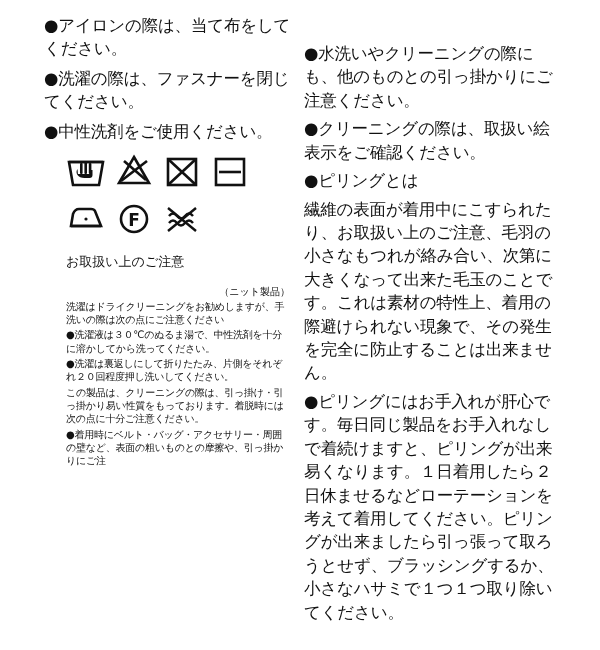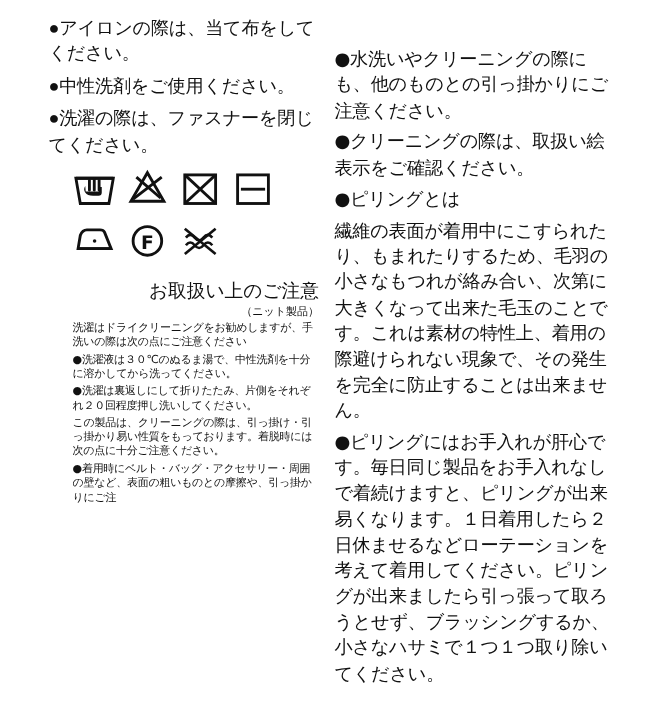--- a/index.html
+++ b/index.html
@@ -39,21 +39,20 @@
     line-height: 1.42;
     letter-spacing: -0.2px;
     margin: 0 0 6px 0;
     text-align: left;
   }
   .para.tight {
     margin-bottom: 5px;
   }
   .bullet-para {
     position: relative;
-    font-family: Liberation Serif, serif;
   }
   
   .symbols {
     position: absolute;
     left: 66px;
     top: 150px;
     width: 230px;
   }
   .sym-row {
     display: flex;
@@ -65,23 +64,23 @@
   }
   .sym {
     width: 40px;
     height: 40px;
     position: relative;
   }
   .sym svg {
     display: block;
   }
   .fp-title {
-    font-size: 17px;
-    text-align: right;
-    margin: 0 0 1px 0;
+    font-size: 13px;
+    text-align: left;
+    margin: 0 0 14px 0;
     line-height: 1.3;
   }
   .fp-sub {
     font-size: 10px;
     text-align: right;
     margin: 0 0 2px 0;
     line-height: 1.3;
   }
   .fp-para {
     font-size: 10px;
@@ -101,22 +100,22 @@
     overflow: hidden;
   }
 </style>
 </head>
 <body>
 
 <div class="page">
 
   <div class="col col-left">
     <p class="para bullet-para">●アイロンの際は、当て布をしてください。</p>
+    <p class="para bullet-para">●洗濯の際は、ファスナーを閉じてください。</p>
     <p class="para bullet-para">●中性洗剤をご使用ください。</p>
-    <p class="para bullet-para">●洗濯の際は、ファスナーを閉じてください。</p>
   </div>
 
   <div class="symbols">
     <div class="sym-row">
 
       <div class="sym">
         <svg width="40" height="40" viewBox="0 0 40 40">
           <path d="M3 12 H37 L33 35 H7 Z" fill="none" stroke="#111" stroke-width="2.6"></path>
           <path d="M3 12 H37" stroke="#111" stroke-width="2.6"></path>
           <g fill="#111">
@@ -189,17 +188,17 @@
     <p class="fp-para">●洗濯液は３０℃のぬるま湯で、中性洗剤を十分に溶かしてから洗ってください。</p>
     <p class="fp-para">●洗濯は裏返しにして折りたたみ、片側をそれぞれ２０回程度押し洗いしてください。</p>
     <p class="fp-para">この製品は、クリーニングの際は、引っ掛け・引っ掛かり易い性質をもっております。着脱時には次の点に十分ご注意ください。</p>
     <p class="fp-para">●着用時にベルト・バッグ・アクセサリー・周囲の壁など、表面の粗いものとの摩擦や、引っ掛かりにご注</p>
   </div>
 
   <div class="col col-right">
     <p class="para tight">●水洗いやクリーニングの際にも、他のものとの引っ掛かりにご注意ください。</p>
     <p class="para tight">●クリーニングの際は、取扱い絵表示をご確認ください。</p>
     <p class="para tight">●ピリングとは</p>
-    <p class="para tight">繊維の表面が着用中にこすられたり、もまれたりするため、毛羽の小さなもつれが絡み合い、次第に大きくなって出来た毛玉のことです。これは素材の特性上、着用の際避けられない現象で、その発生を完全に防止することは出来ません。</p>
+    <p class="para tight">繊維の表面が着用中にこすられたり、お取扱い上のご注意、毛羽の小さなもつれが絡み合い、次第に大きくなって出来た毛玉のことです。これは素材の特性上、着用の際避けられない現象で、その発生を完全に防止することは出来ません。</p>
     <p class="para tight">●ピリングにはお手入れが肝心です。毎日同じ製品をお手入れなしで着続けますと、ピリングが出来易くなります。１日着用したら２日休ませるなどローテーションを考えて着用してください。ピリングが出来ましたら引っ張って取ろうとせず、ブラッシングするか、小さなハサミで１つ１つ取り除いてください。</p>
   </div>
 
 </div>
 
 </body></html>

